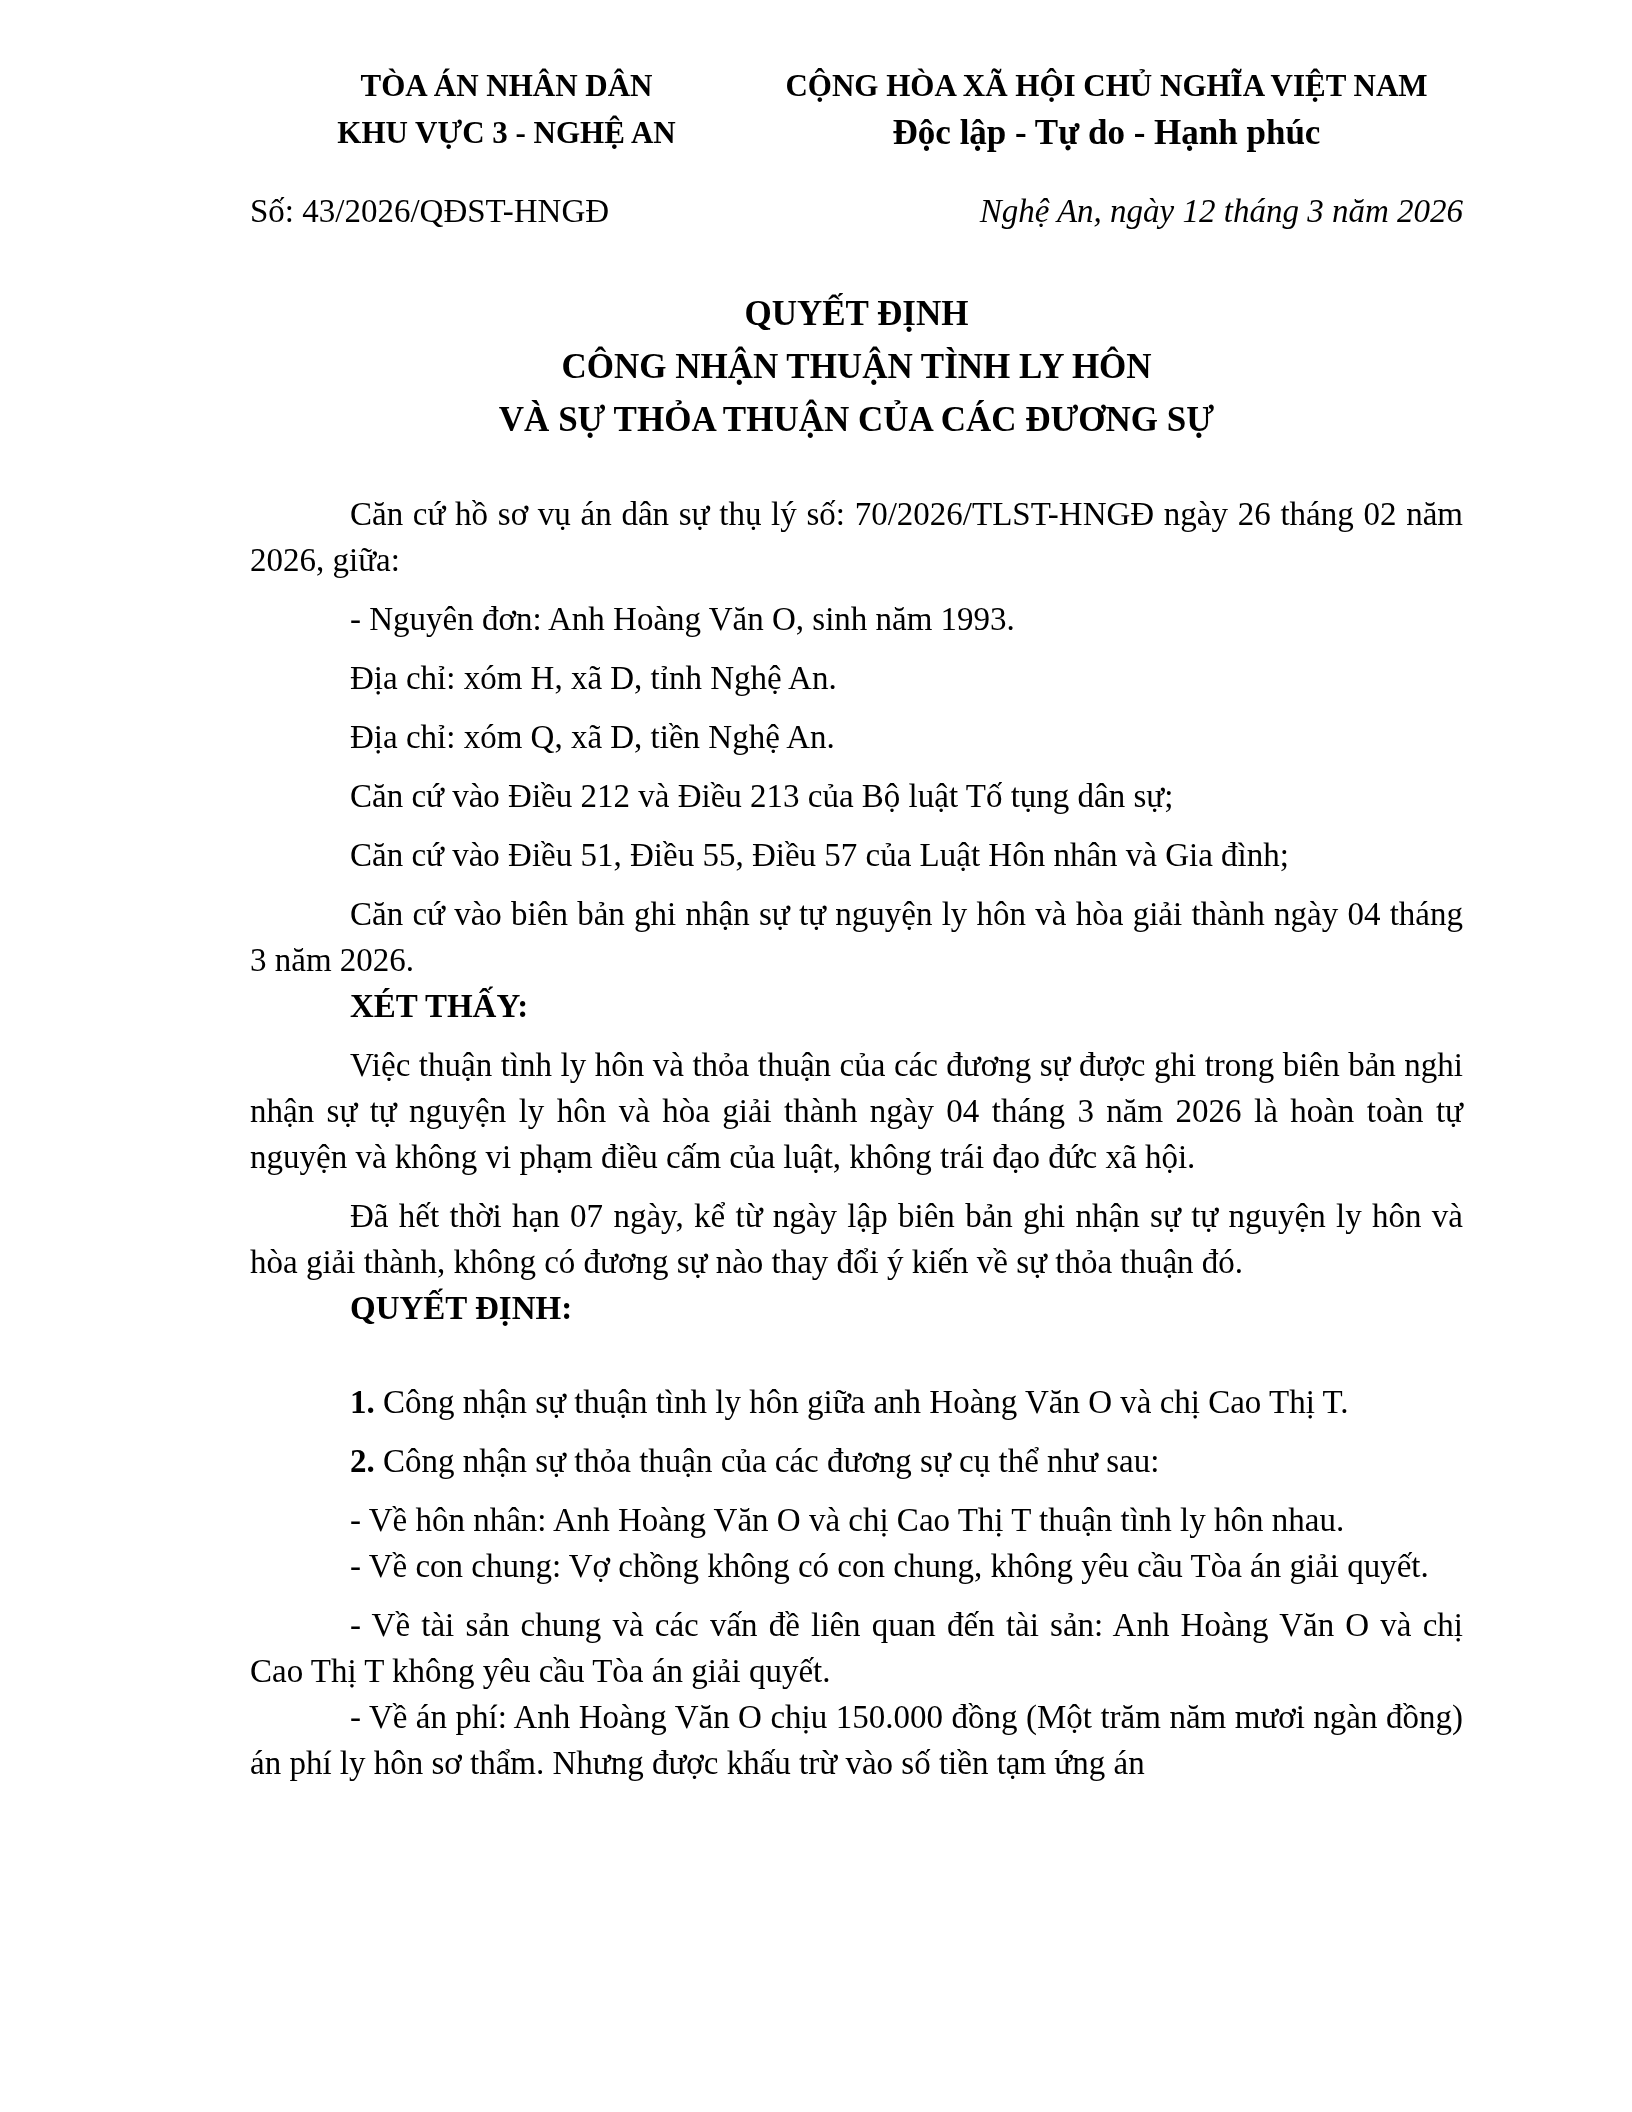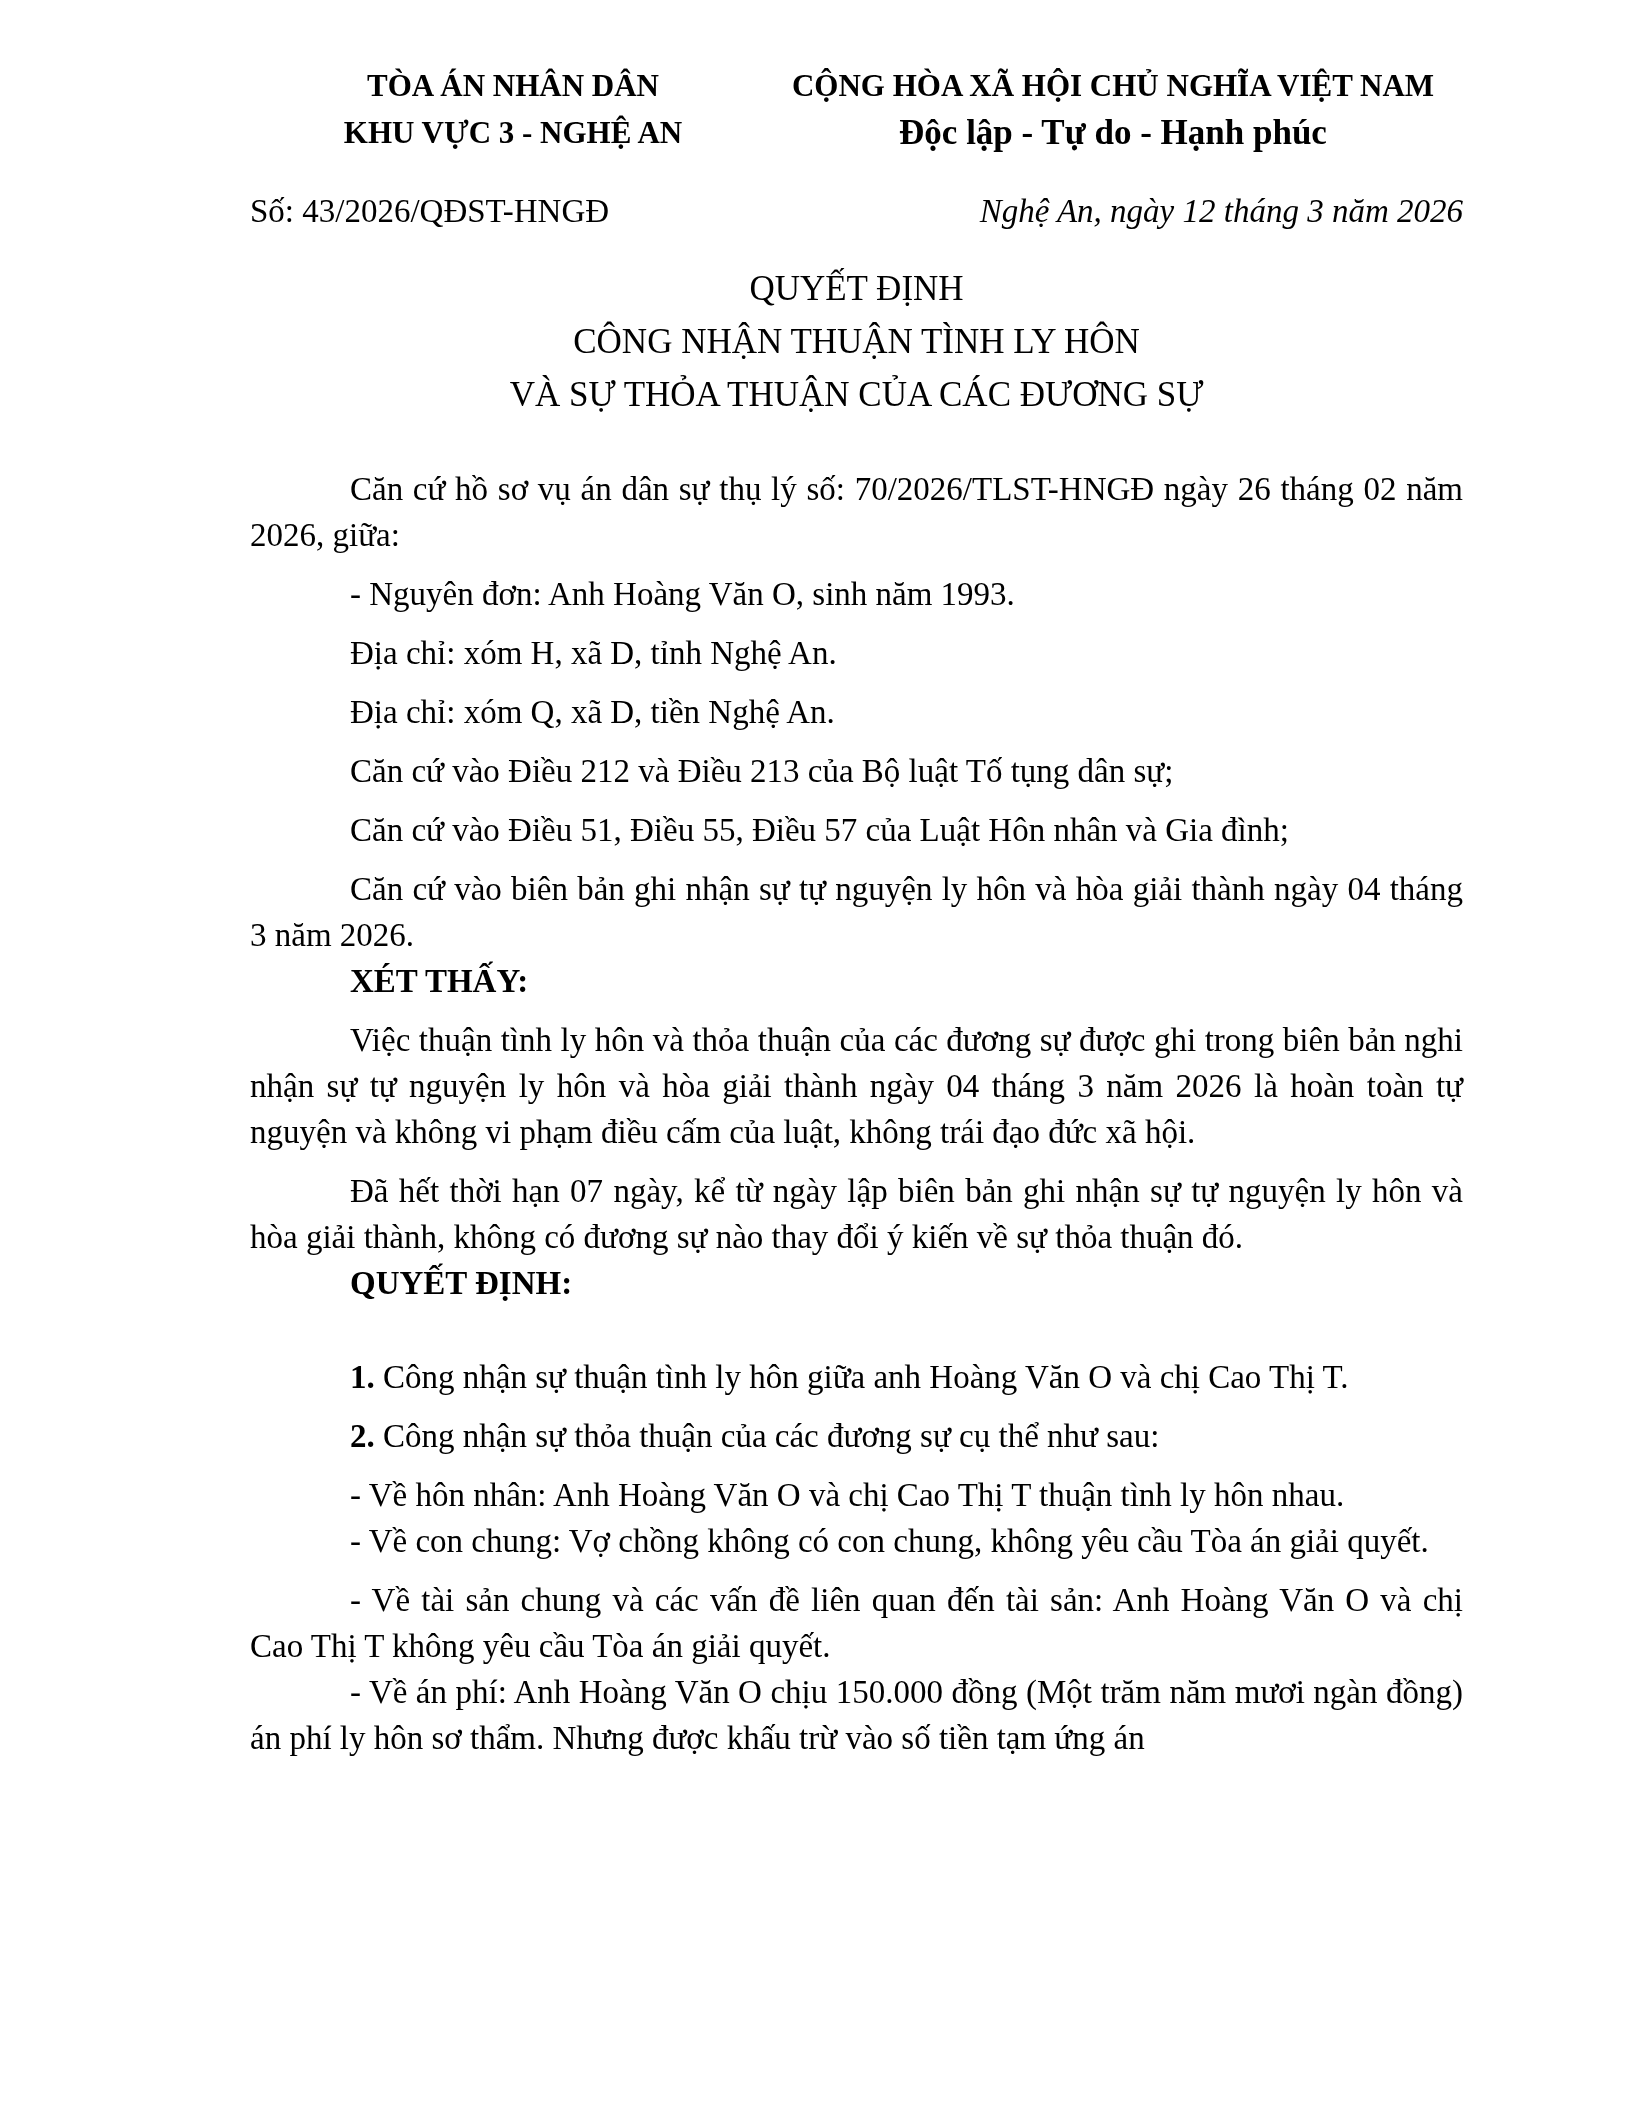--- a/index.html
+++ b/index.html
@@ -9,21 +9,21 @@
     height: 2112px;
     background: #ffffff;
     color: #000000;
     font-family: "Liberation Serif", "DejaVu Serif", serif;
     box-sizing: border-box;
     padding: 62px 169px 0 250px;
     overflow: hidden;
   }
   .header-row {
     display: flex;
-    justify-content: flex-end;
+    justify-content: center;
     align-items: flex-start;
   }
   .header-left {
     width: 500px;
     text-align: center;
     font-weight: bold;
     font-size: 31px;
     line-height: 47px;
   }
   .header-right {
@@ -38,23 +38,23 @@
     display: flex;
     justify-content: space-between;
     align-items: flex-start;
     margin-top: 32px;
     font-size: 33px;
     line-height: 46px;
   }
   .number-cell { width: 500px; text-align: left; }
   .date-cell { width: 700px; text-align: right; font-style: italic; }
   .title-block {
-    margin-top: 28px;
+    margin-top: 53px;
     text-align: center;
-    font-weight: normal;
+    font-weight: bold;
     font-size: 35px;
     line-height: 53px;
   }
   .doc-body { margin-top: 45px; }
   .doc-body p {
     margin: 0 0 13px 0;
     font-size: 33px;
     line-height: 46px;
     text-align: justify;
     text-indent: 100px;

